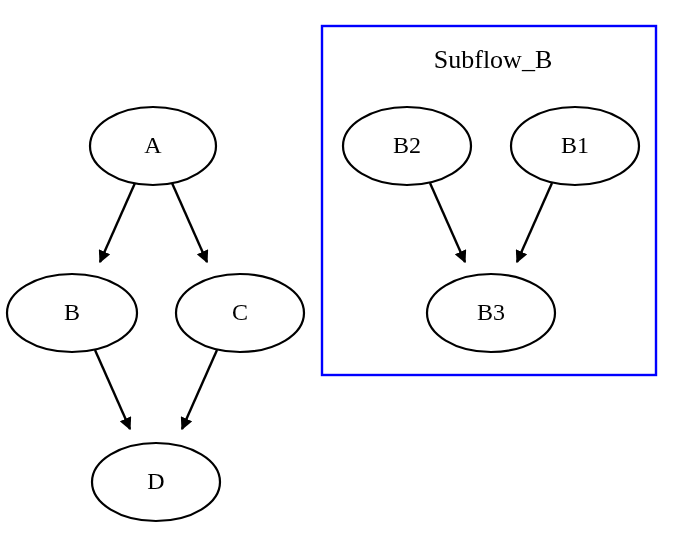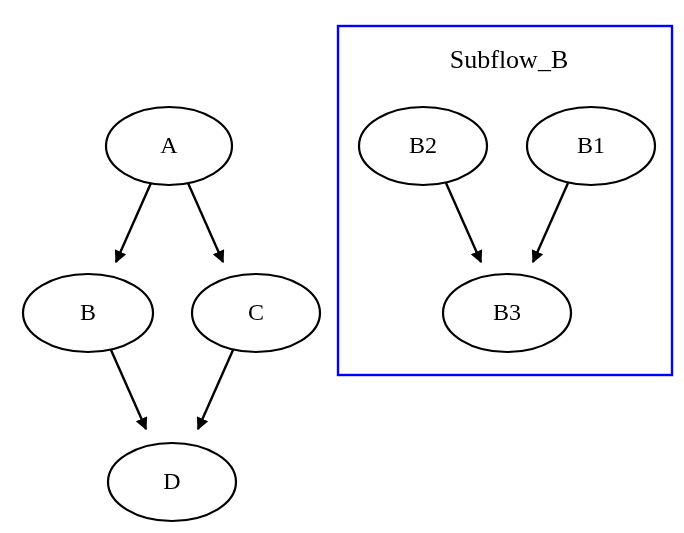--- a/index.html
+++ b/index.html
@@ -12,21 +12,20 @@
     width: 684px;
     height: 533px;
     font-family: "Liberation Serif", "DejaVu Serif", serif;
     overflow: hidden;
   }
   #graph-canvas {
     position: relative;
     width: 570px;
     height: 533px;
     background: #ffffff;
-    margin-left: 16px;
   }
   svg#graph-svg {
     display: block;
     width: 684px;
     height: 533px;
   }
   .node-ellipse {
     fill: #ffffff;
     stroke: #000000;
     stroke-width: 2.2;

